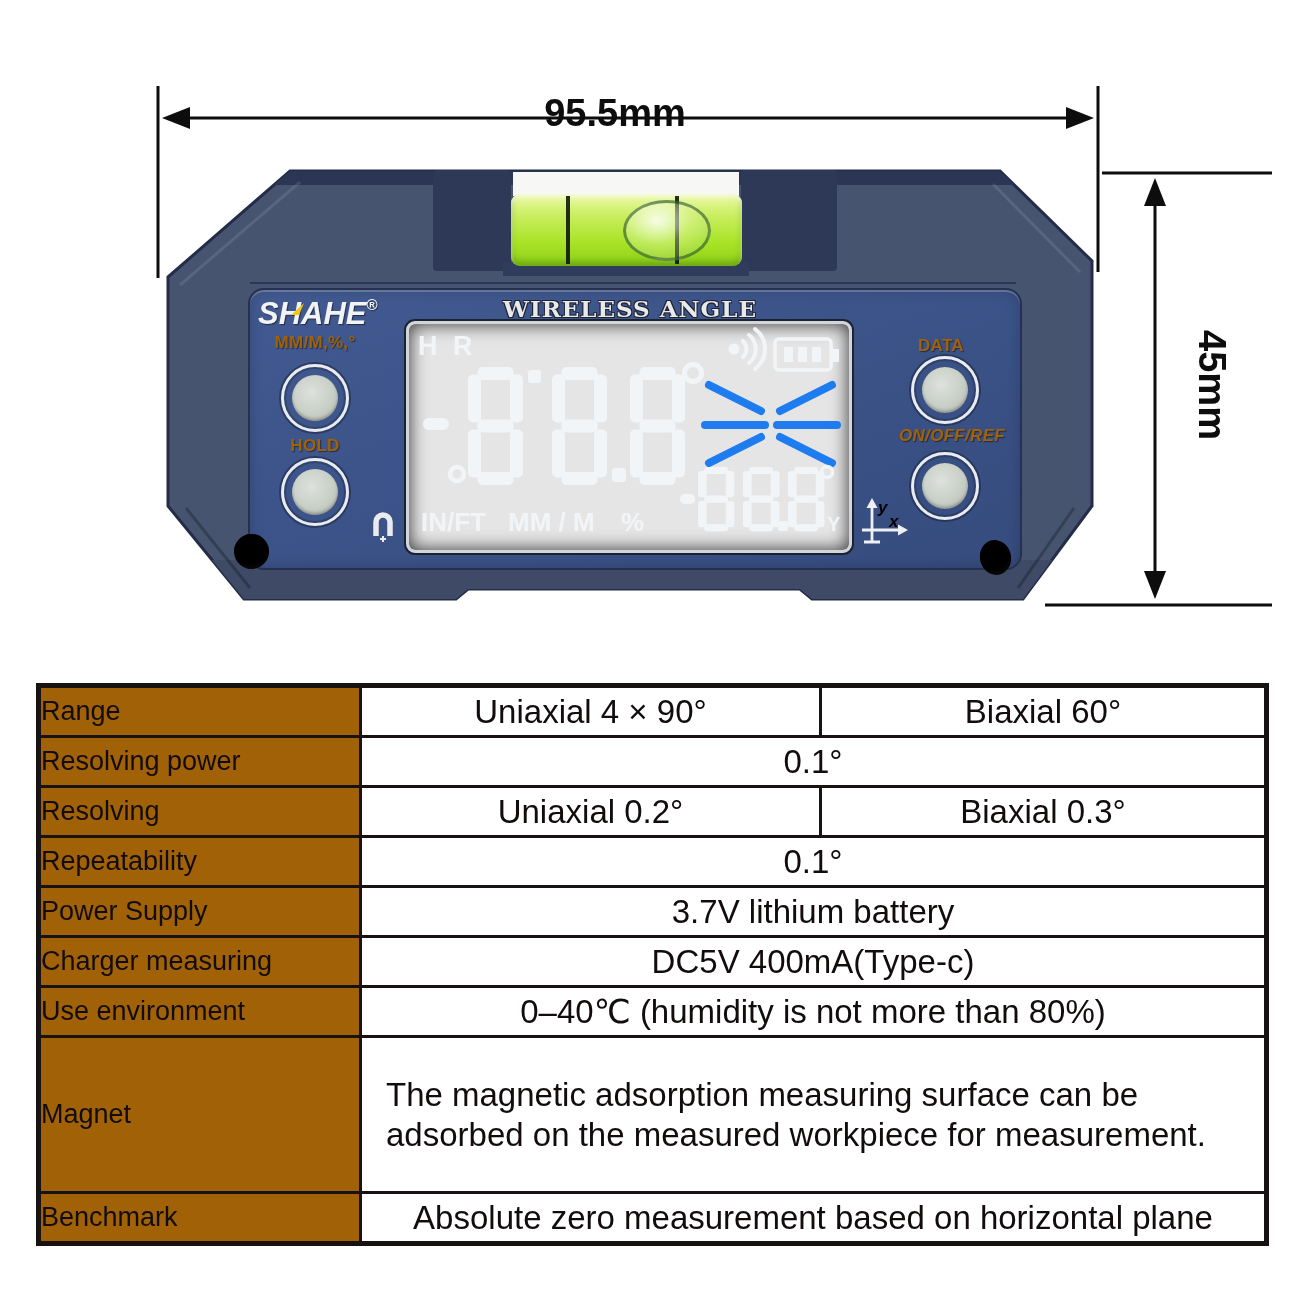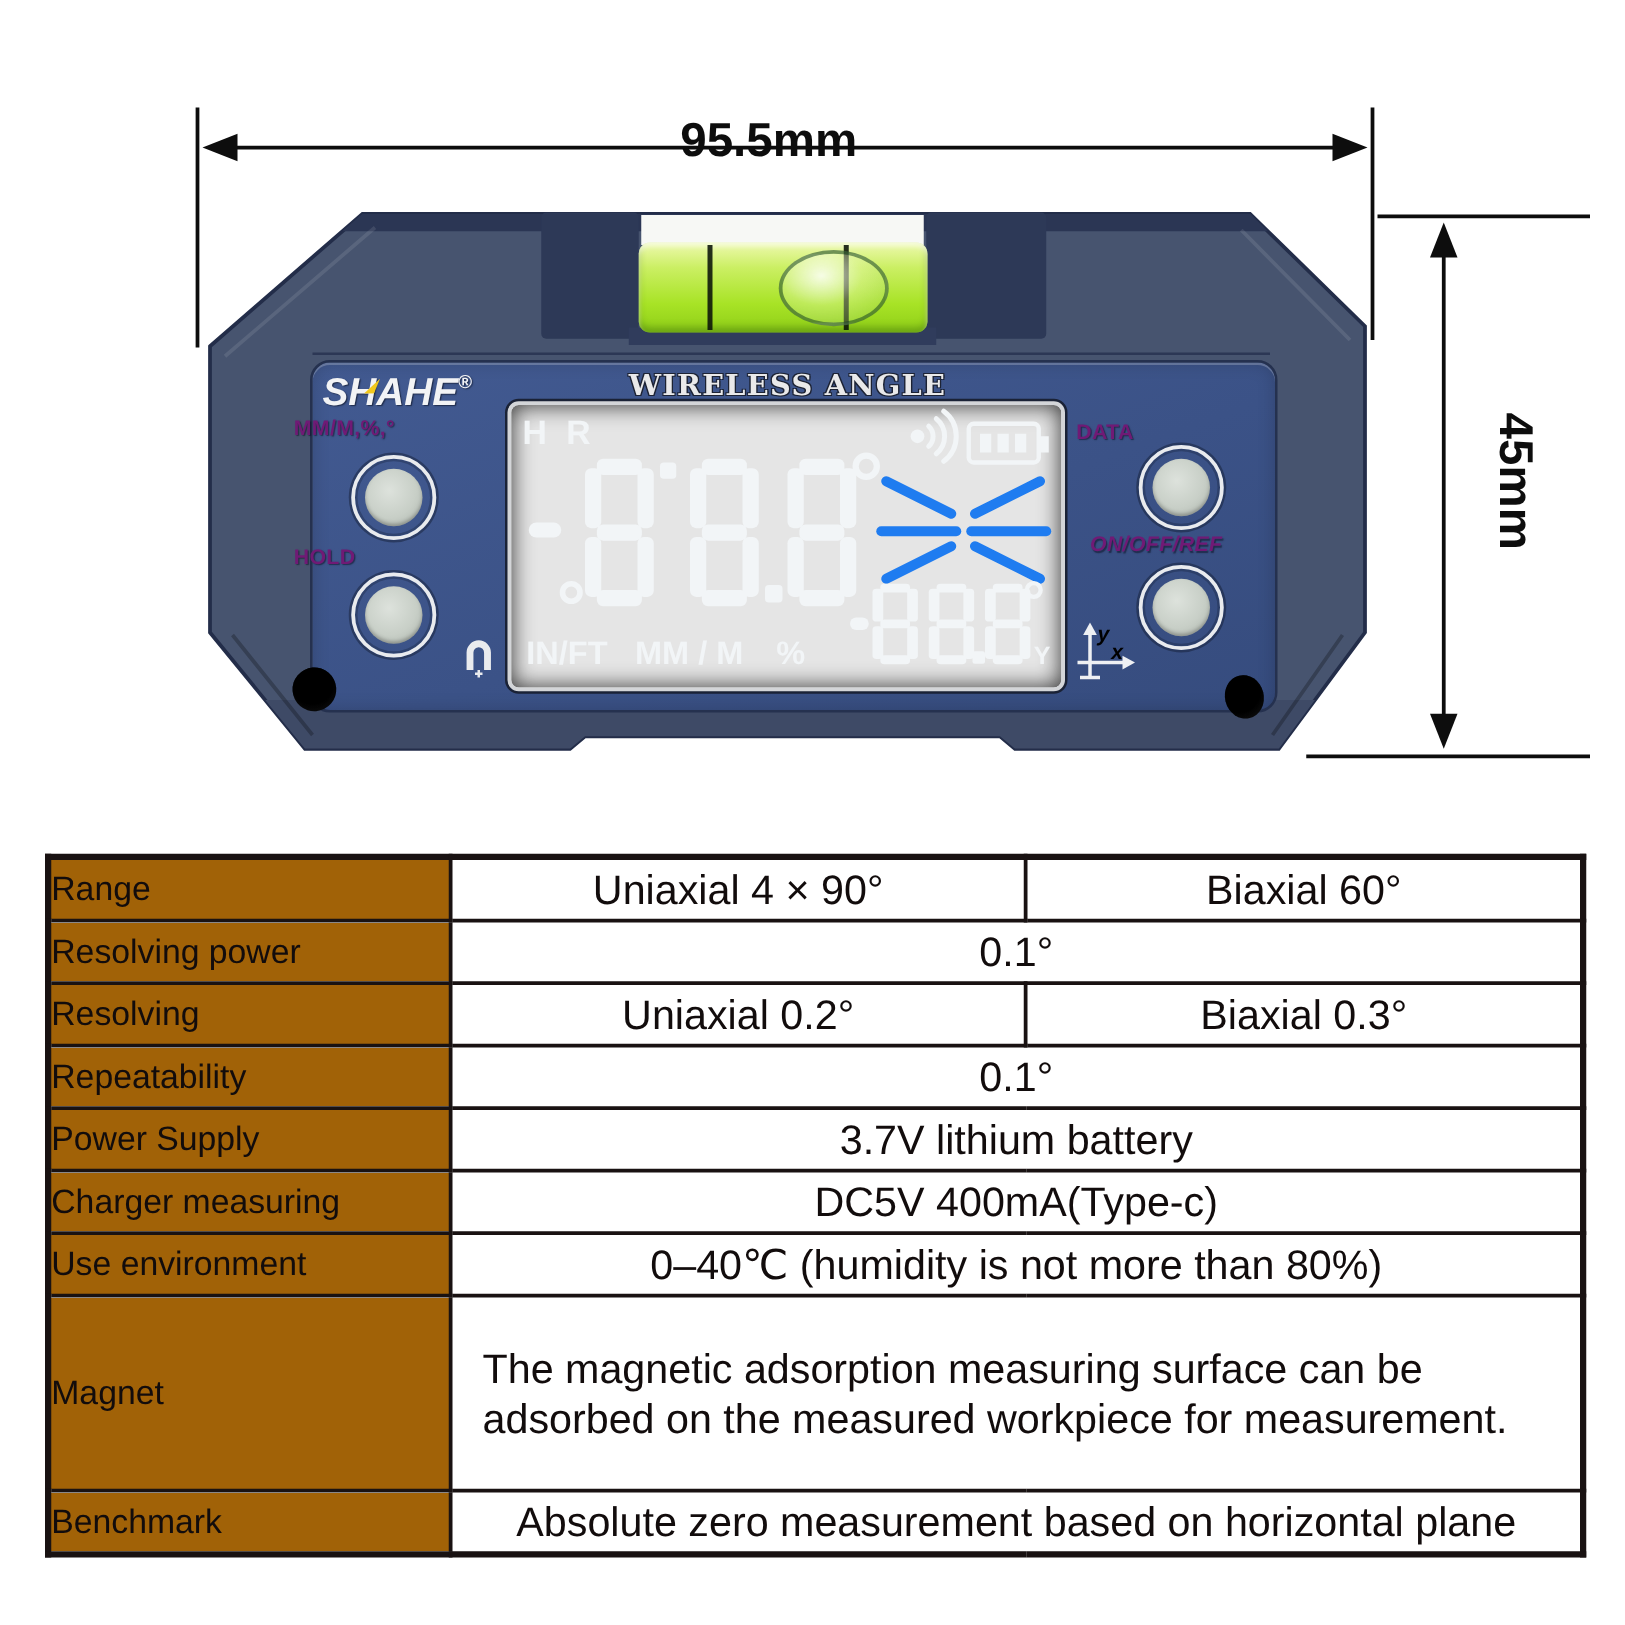--- a/index.html
+++ b/index.html
@@ -17,21 +17,21 @@
          border:2px solid #25314f;
          box-shadow:inset 0 2px 0 rgba(255,255,255,.22), inset 0 0 14px rgba(0,0,0,.18);}
   .brand{left:258px;top:296px;width:160px;height:36px;color:#f2f3f5;font-style:italic;
          font-weight:900;font-size:31px;letter-spacing:0px;text-shadow:1px 1px 1px rgba(10,15,30,.6);}
   .brand-reg{font-size:15px;vertical-align:14px;font-style:normal;font-weight:bold;}
   .brand-bolt{left:291px;top:303px;width:13px;height:12px;background:#f2c81c;
               clip-path:polygon(0 100%,100% 0,62% 100%);}
   .gauge-title{left:450px;top:295px;width:360px;text-align:center;color:#e9e9ea;
                font-family:"DejaVu Serif","Liberation Serif",serif;font-weight:bold;font-size:23px;
                letter-spacing:1px;text-shadow:1px 1px 0 #1d2334,-1px -1px 0 #1d2334,1px -1px 0 #1d2334,-1px 1px 0 #1d2334;}
-  .btn-label{color:#701a75;font-weight:bold;font-size:17px;text-align:left;
+  .btn-label{color:#a16207;font-weight:bold;font-size:17px;text-align:center;
              text-shadow:1px 1px 1px rgba(10,15,30,.55);letter-spacing:.3px;}
   .button{width:62px;height:62px;border-radius:50%;border:3px solid #e9ebee;
           box-shadow:0 0 0 2px rgba(18,26,46,.45), inset 0 0 0 2px rgba(18,26,46,.3);}
   .button .cap{position:absolute;left:8px;top:8px;width:46px;height:46px;border-radius:50%;
                background:radial-gradient(circle at 42% 38%,#dde2dc 0%,#c8cfc7 55%,#aab2aa 100%);
                box-shadow:inset 0 -2px 3px rgba(0,0,0,.25);}
   .hole{border-radius:50%;background:radial-gradient(circle at 42% 40%,#000 55%,#181818 100%);
         box-shadow:inset 0 2px 4px rgba(0,0,0,.9);}
 
   

